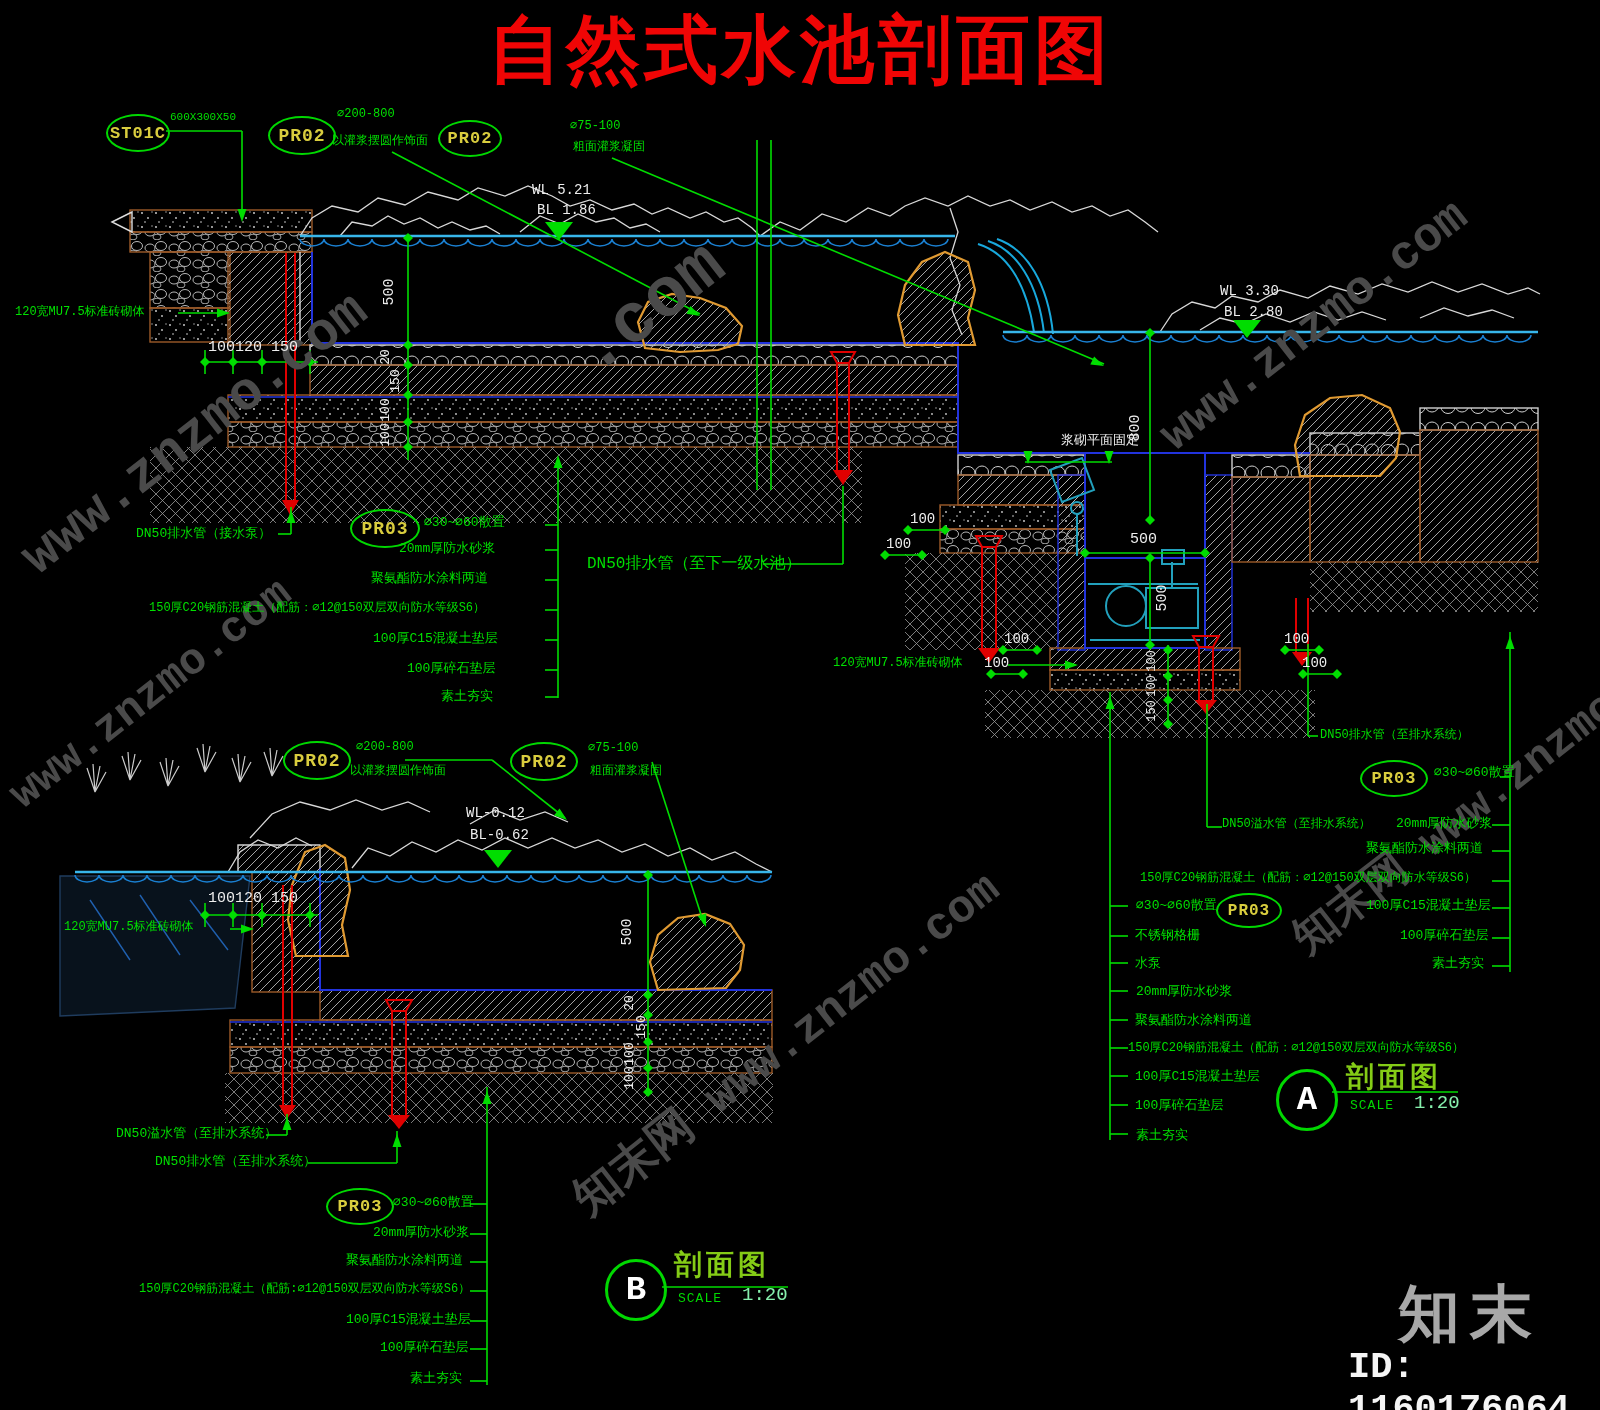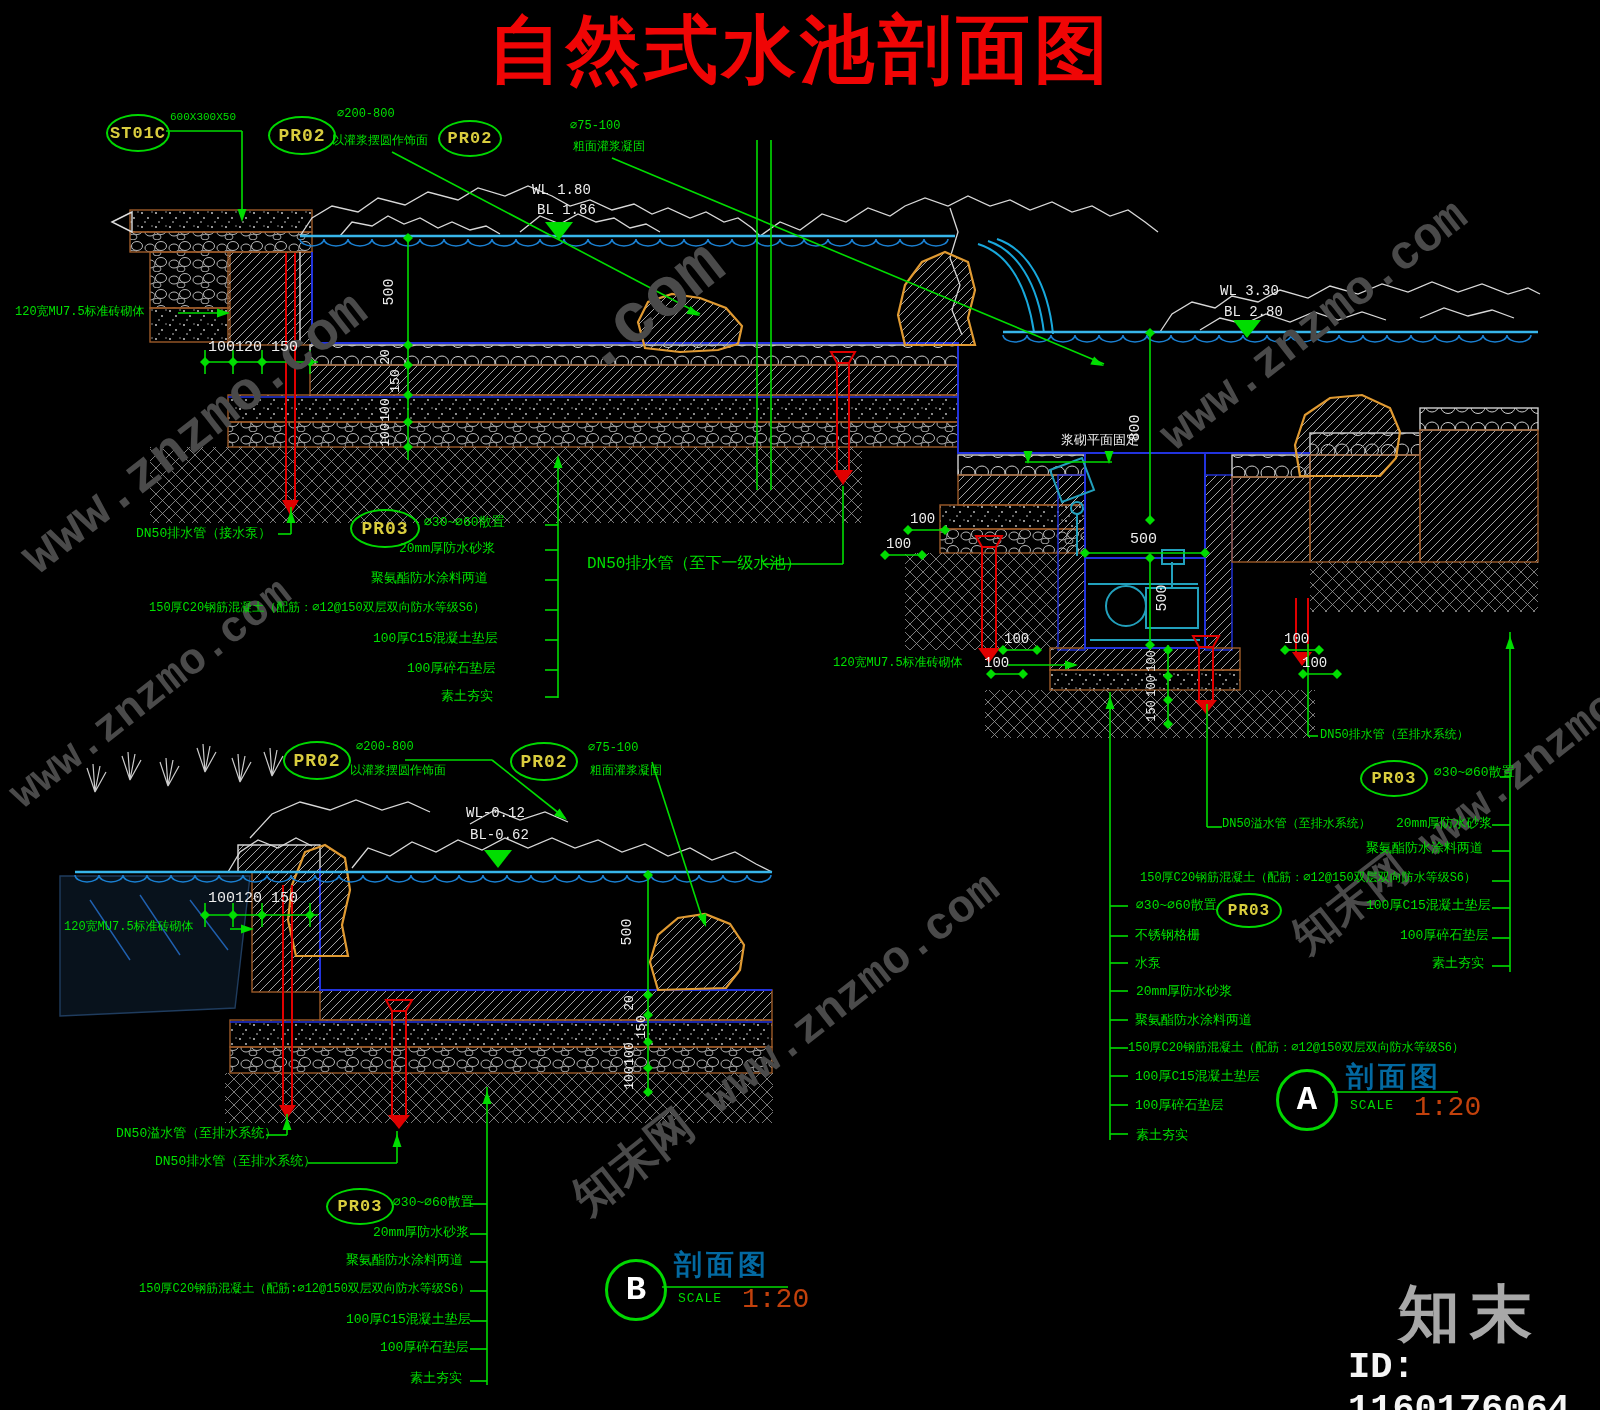--- a/index.html
+++ b/index.html
@@ -10,23 +10,23 @@
     color:#f00505;font-size:74px;font-weight:bold;letter-spacing:4px;line-height:1;}
   .anno{position:absolute;white-space:nowrap;line-height:1.05;}
   .anno.g{color:#00e000;}
   .anno.w{color:#ededed;}
   .code-ellipse{position:absolute;border:2px solid #00d800;border-radius:50%;
     color:#d9cd3e;display:flex;align-items:center;justify-content:center;
     font-weight:bold;letter-spacing:1px;}
   .marker-circle{position:absolute;border:3px solid #00d800;border-radius:50%;
     color:#fff;display:flex;align-items:center;justify-content:center;
     font-size:34px;font-weight:bold;}
-  .marker-title{position:absolute;color:#0369a1;font-weight:bold;font-size:28px;letter-spacing:4px;}
+  .marker-title{position:absolute;color:#84cc16;font-weight:bold;font-size:28px;letter-spacing:4px;}
   .marker-scale{position:absolute;color:#00d800;font-size:13px;letter-spacing:1px;}
-  .marker-ratio{position:absolute;color:#c2410c;font-size:28px;}
+  .marker-ratio{position:absolute;color:#86efac;font-size:19px;}
   .watermark{position:absolute;color:#4a4a4a;white-space:nowrap;font-weight:bold;
     transform:rotate(-38deg);transform-origin:left top;}
   .brand-logo{position:absolute;color:#a8a8a8;font-weight:bold;letter-spacing:10px;}
   .brand-id{position:absolute;color:#f5f5f5;font-weight:600;}
 </style>
 </head>
 <body>
 
 <div id="canvas">
 
@@ -348,21 +348,21 @@
   <div class="watermark" style="left:560px;top:1180px;font-size:46px;">知末网 www.znzmo.com</div>
   <div class="watermark" style="left:1280px;top:920px;font-size:44px;">知末网 www.znzmo.com</div>
   <div class="watermark" style="left:0px;top:780px;font-size:44px;">www.znzmo.com</div>
 
   <div id="anno-layer">
       <span class="anno g" style="font-size: 11px; left: 170px; top: 112px;">600X300X50</span>
       <span class="anno g" style="font-size: 12px; left: 337px; top: 108px;">⌀200-800</span>
       <span class="anno g" style="font-size: 12px; left: 332px; top: 135px;">以灌浆摆圆作饰面</span>
       <span class="anno g" style="font-size: 12px; left: 570px; top: 120px;">⌀75-100</span>
       <span class="anno g" style="font-size: 12px; left: 573px; top: 141px;">粗面灌浆凝固</span>
-      <span class="anno w" style="font-size: 14px; left: 532px; top: 183px;">WL 1.80</span>
+      <span class="anno w" style="font-size: 14px; left: 532px; top: 183px;">WL 5.21</span>
       <span class="anno w" style="font-size: 14px; left: 537px; top: 203px;">BL 1.86</span>
       <span class="anno w" style="font-size: 15px; left: 390px; top: 292px; transform: translate(-50%, -50%) rotate(-90deg);">500</span>
       <span class="anno w" style="font-size: 15px; left: 208px; top: 340px;">100120 150</span>
       <span class="anno w" style="font-size: 13px; left: 386px; top: 357px; transform: translate(-50%, -50%) rotate(-90deg);">20</span>
       <span class="anno w" style="font-size: 13px; left: 396px; top: 381px; transform: translate(-50%, -50%) rotate(-90deg);">150</span>
       <span class="anno w" style="font-size: 13px; left: 386px; top: 410px; transform: translate(-50%, -50%) rotate(-90deg);">100</span>
       <span class="anno w" style="font-size: 13px; left: 386px; top: 435px; transform: translate(-50%, -50%) rotate(-90deg);">100</span>
       <span class="anno g" style="font-size: 12px; left: 15px; top: 306px;">120宽MU7.5标准砖砌体</span>
       <span class="anno g" style="font-size: 13px; left: 136px; top: 527px;">DN50排水管（接水泵）</span>
       <span class="anno g" style="font-size: 13px; left: 424px; top: 516px;">⌀30~⌀60散置</span>

